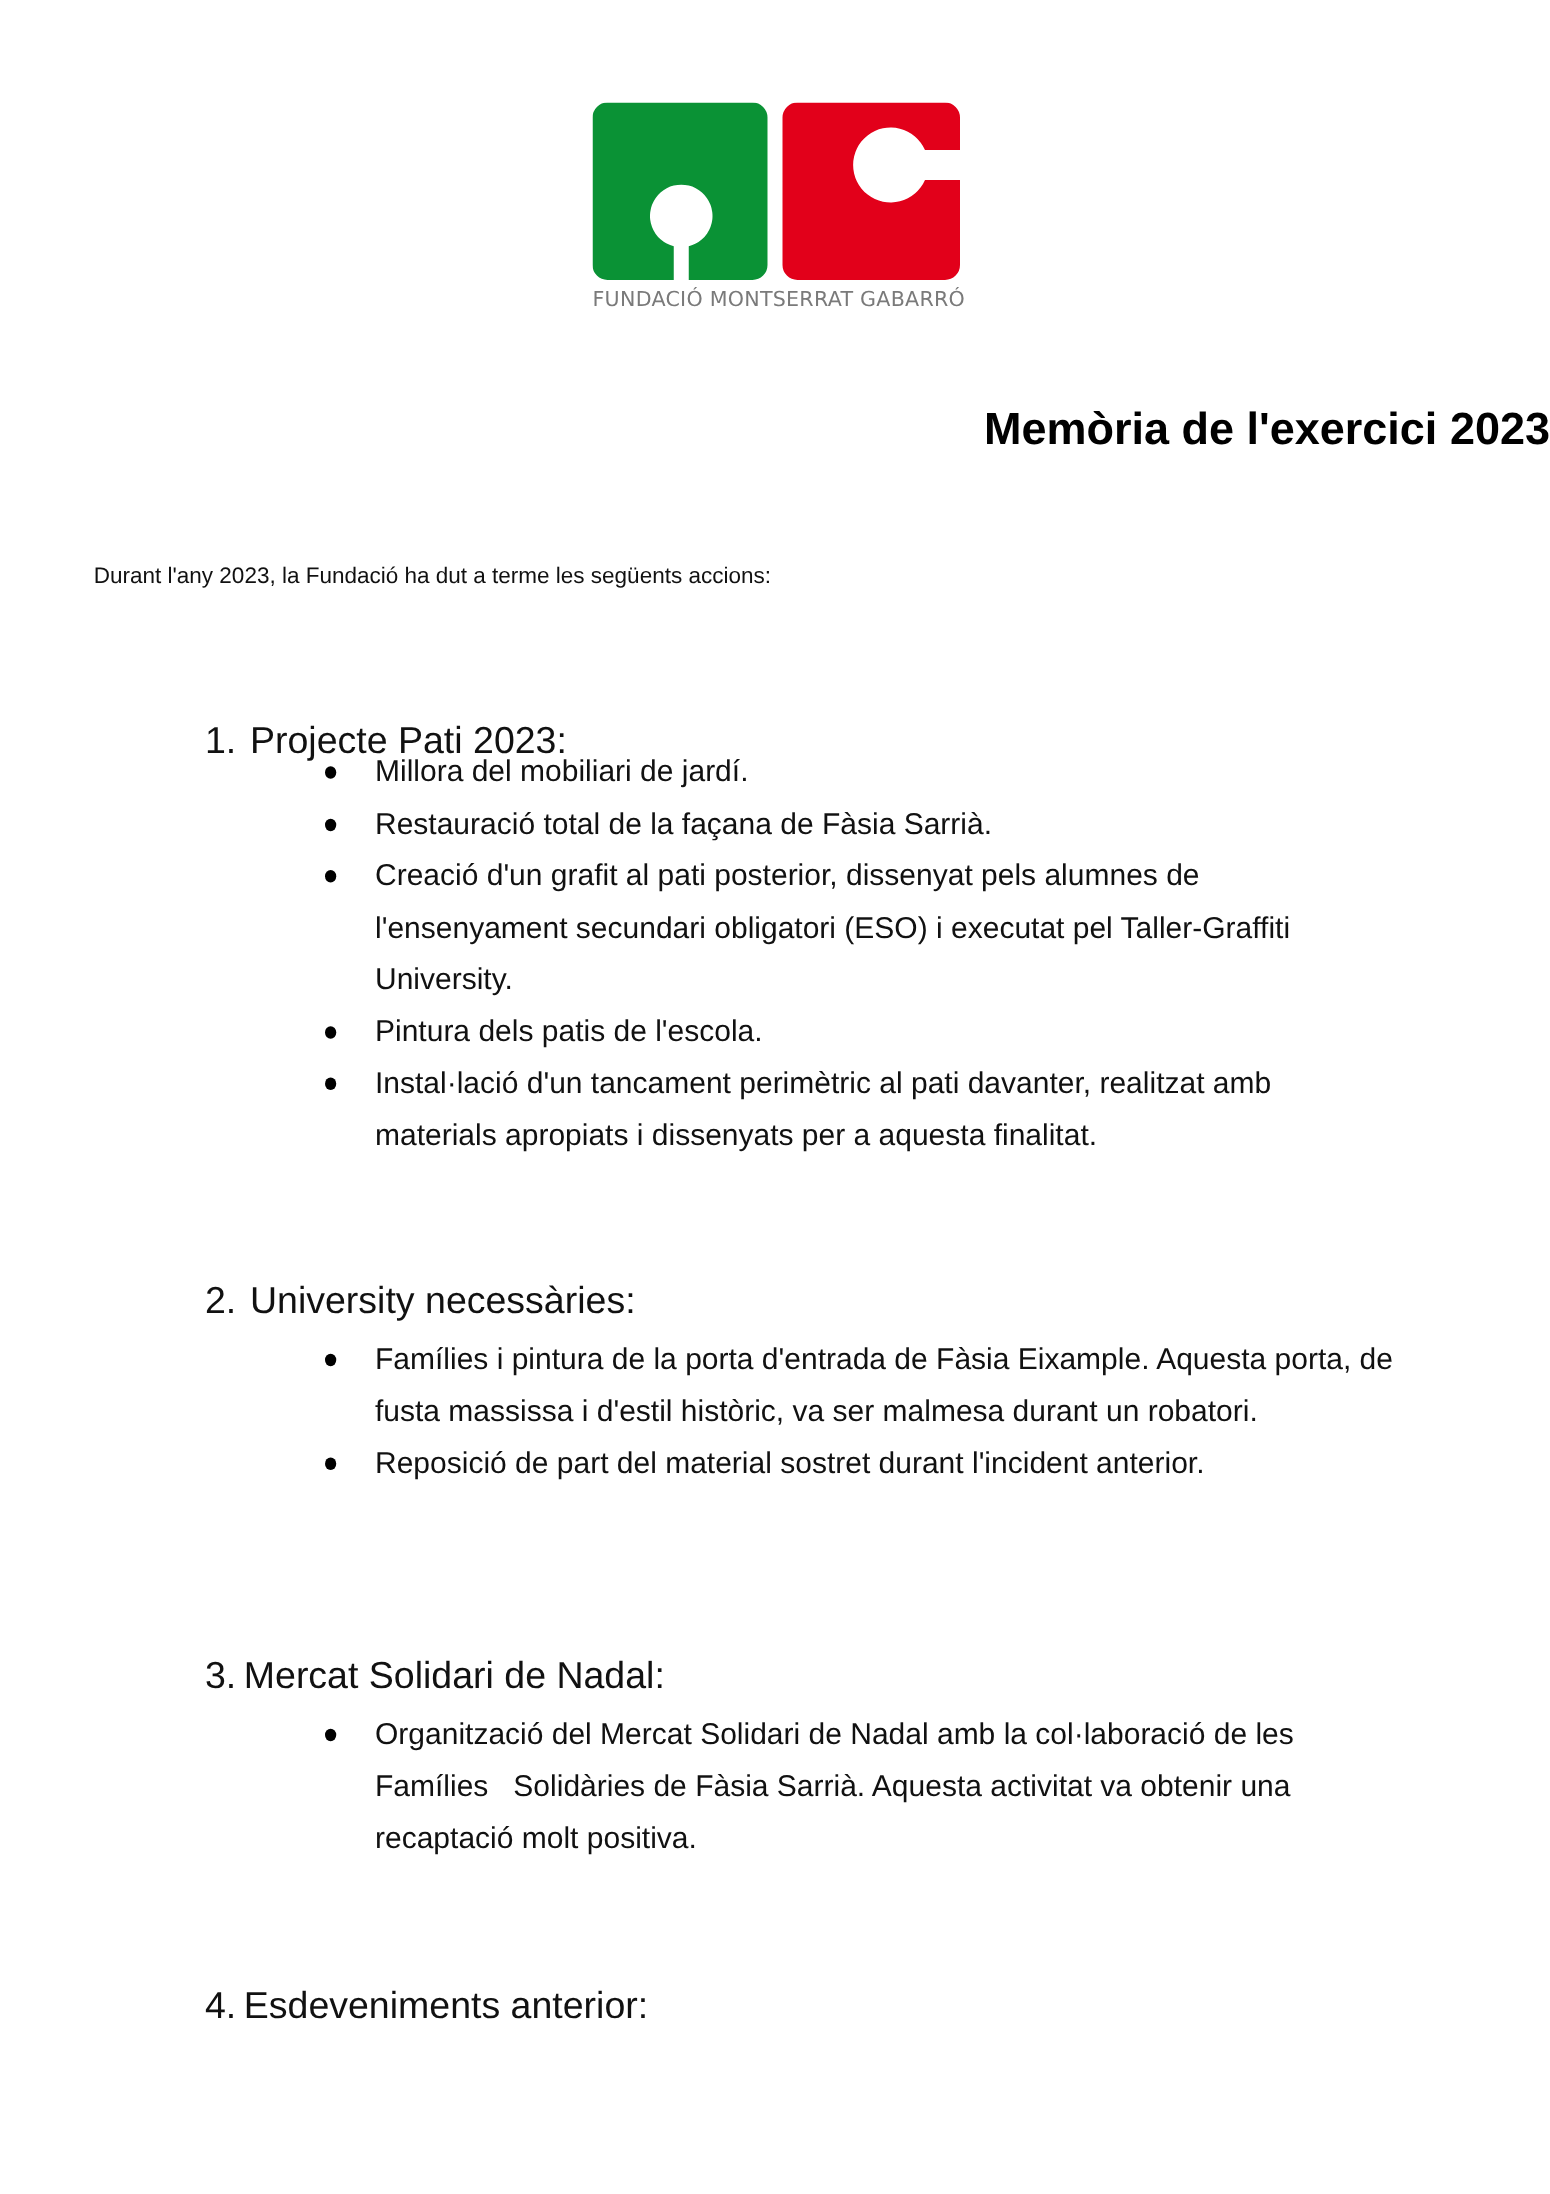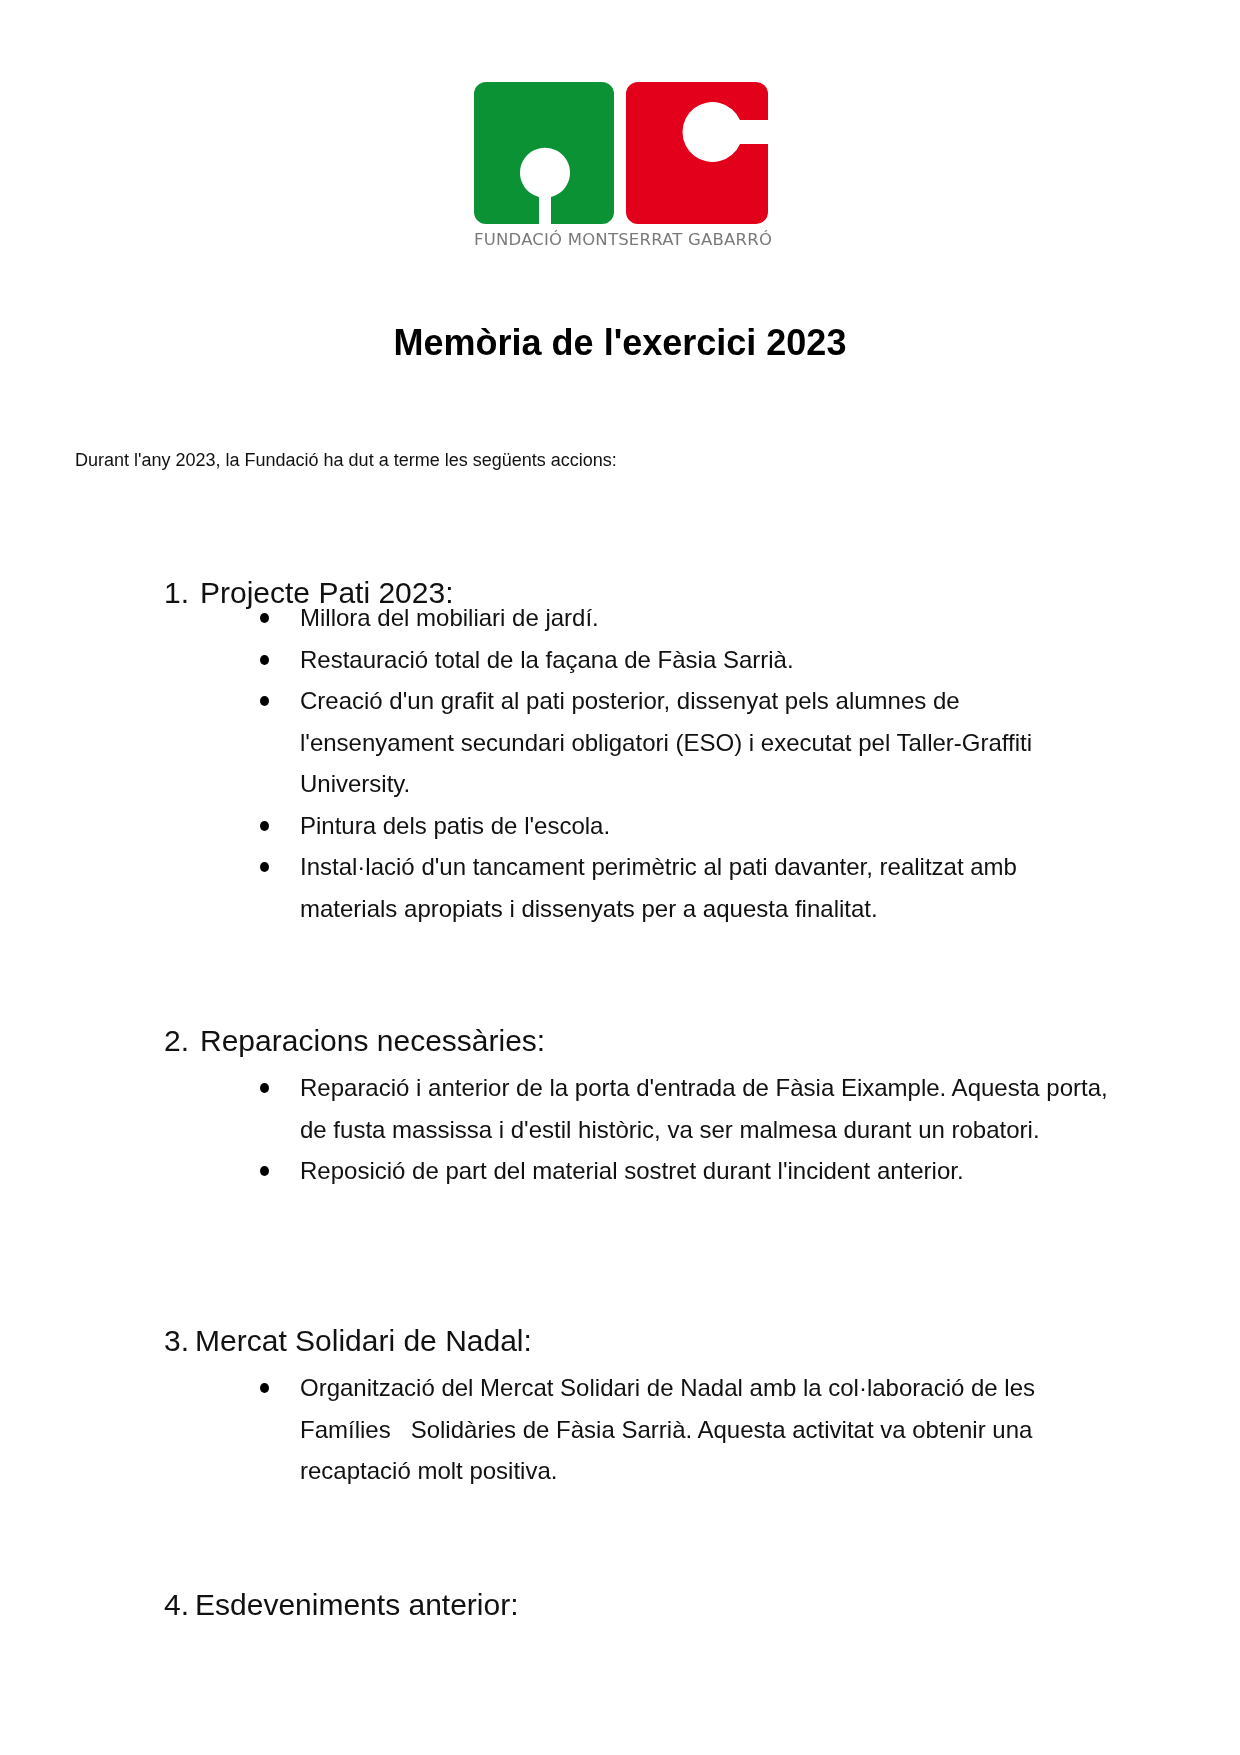--- a/index.html
+++ b/index.html
@@ -41,21 +41,21 @@
       letter-spacing: 0.2px;
       color: #7a7a7a;
       white-space: nowrap;
     }
     
     .title {
       position: absolute;
       left: 0;
       top: 322px;
       width: 1240px;
-      text-align: center;
+      text-align: right;
       font-weight: bold;
       font-size: 36px;
       color: #000;
       margin: 0;
     }
     .intro {
       position: absolute;
       left: 75px;
       top: 450px;
       font-size: 18px;
@@ -129,24 +129,24 @@
   </p>
   <ul class="bullets" style="top:597px">
     <li><span class="dot"></span><span>Millora del mobiliari de jardí.</span></li>
     <li><span class="dot"></span><span>Restauració total de la façana de Fàsia Sarrià.</span></li>
     <li style="padding-right:20px"><span class="dot"></span><span>Creació d'un grafit al pati posterior, dissenyat pels alumnes de l'ensenyament secundari obligatori (ESO) i executat pel Taller-Graffiti University.</span></li>
     <li><span class="dot"></span><span>Pintura dels patis de l'escola.</span></li>
     <li><span class="dot"></span><span>Instal·lació d'un tancament perimètric al pati davanter, realitzat amb materials apropiats i dissenyats per a aquesta finalitat.</span></li>
   </ul>
 
   <p class="section-heading" style="top:1008px">
-    <span class="num">2.</span><span>Reparacions necessàries:</span>
+    <span class="num">2.</span><span>University necessàries:</span>
   </p>
   <ul class="bullets" style="top:1067px">
-    <li><span class="dot"></span><span>Reparació i anterior de la porta d'entrada de Fàsia Eixample. Aquesta porta, de fusta massissa i d'estil històric, va ser malmesa durant un robatori.</span></li>
+    <li><span class="dot"></span><span>Famílies i pintura de la porta d'entrada de Fàsia Eixample. Aquesta porta, de fusta massissa i d'estil històric, va ser malmesa durant un robatori.</span></li>
     <li><span class="dot"></span><span>Reposició de part del material sostret durant l'incident anterior.</span></li>
   </ul>
 
   <p class="section-heading tight" style="top:1308px">
     <span class="num">3.</span><span>Mercat Solidari de Nadal:</span>
   </p>
   <ul class="bullets" style="top:1367px">
     <li style="white-space:pre-wrap"><span class="dot"></span><span>Organització del Mercat Solidari de Nadal amb la col·laboració de les Famílies   Solidàries de Fàsia Sarrià. Aquesta activitat va obtenir una recaptació molt positiva.</span></li>
   </ul>
 

